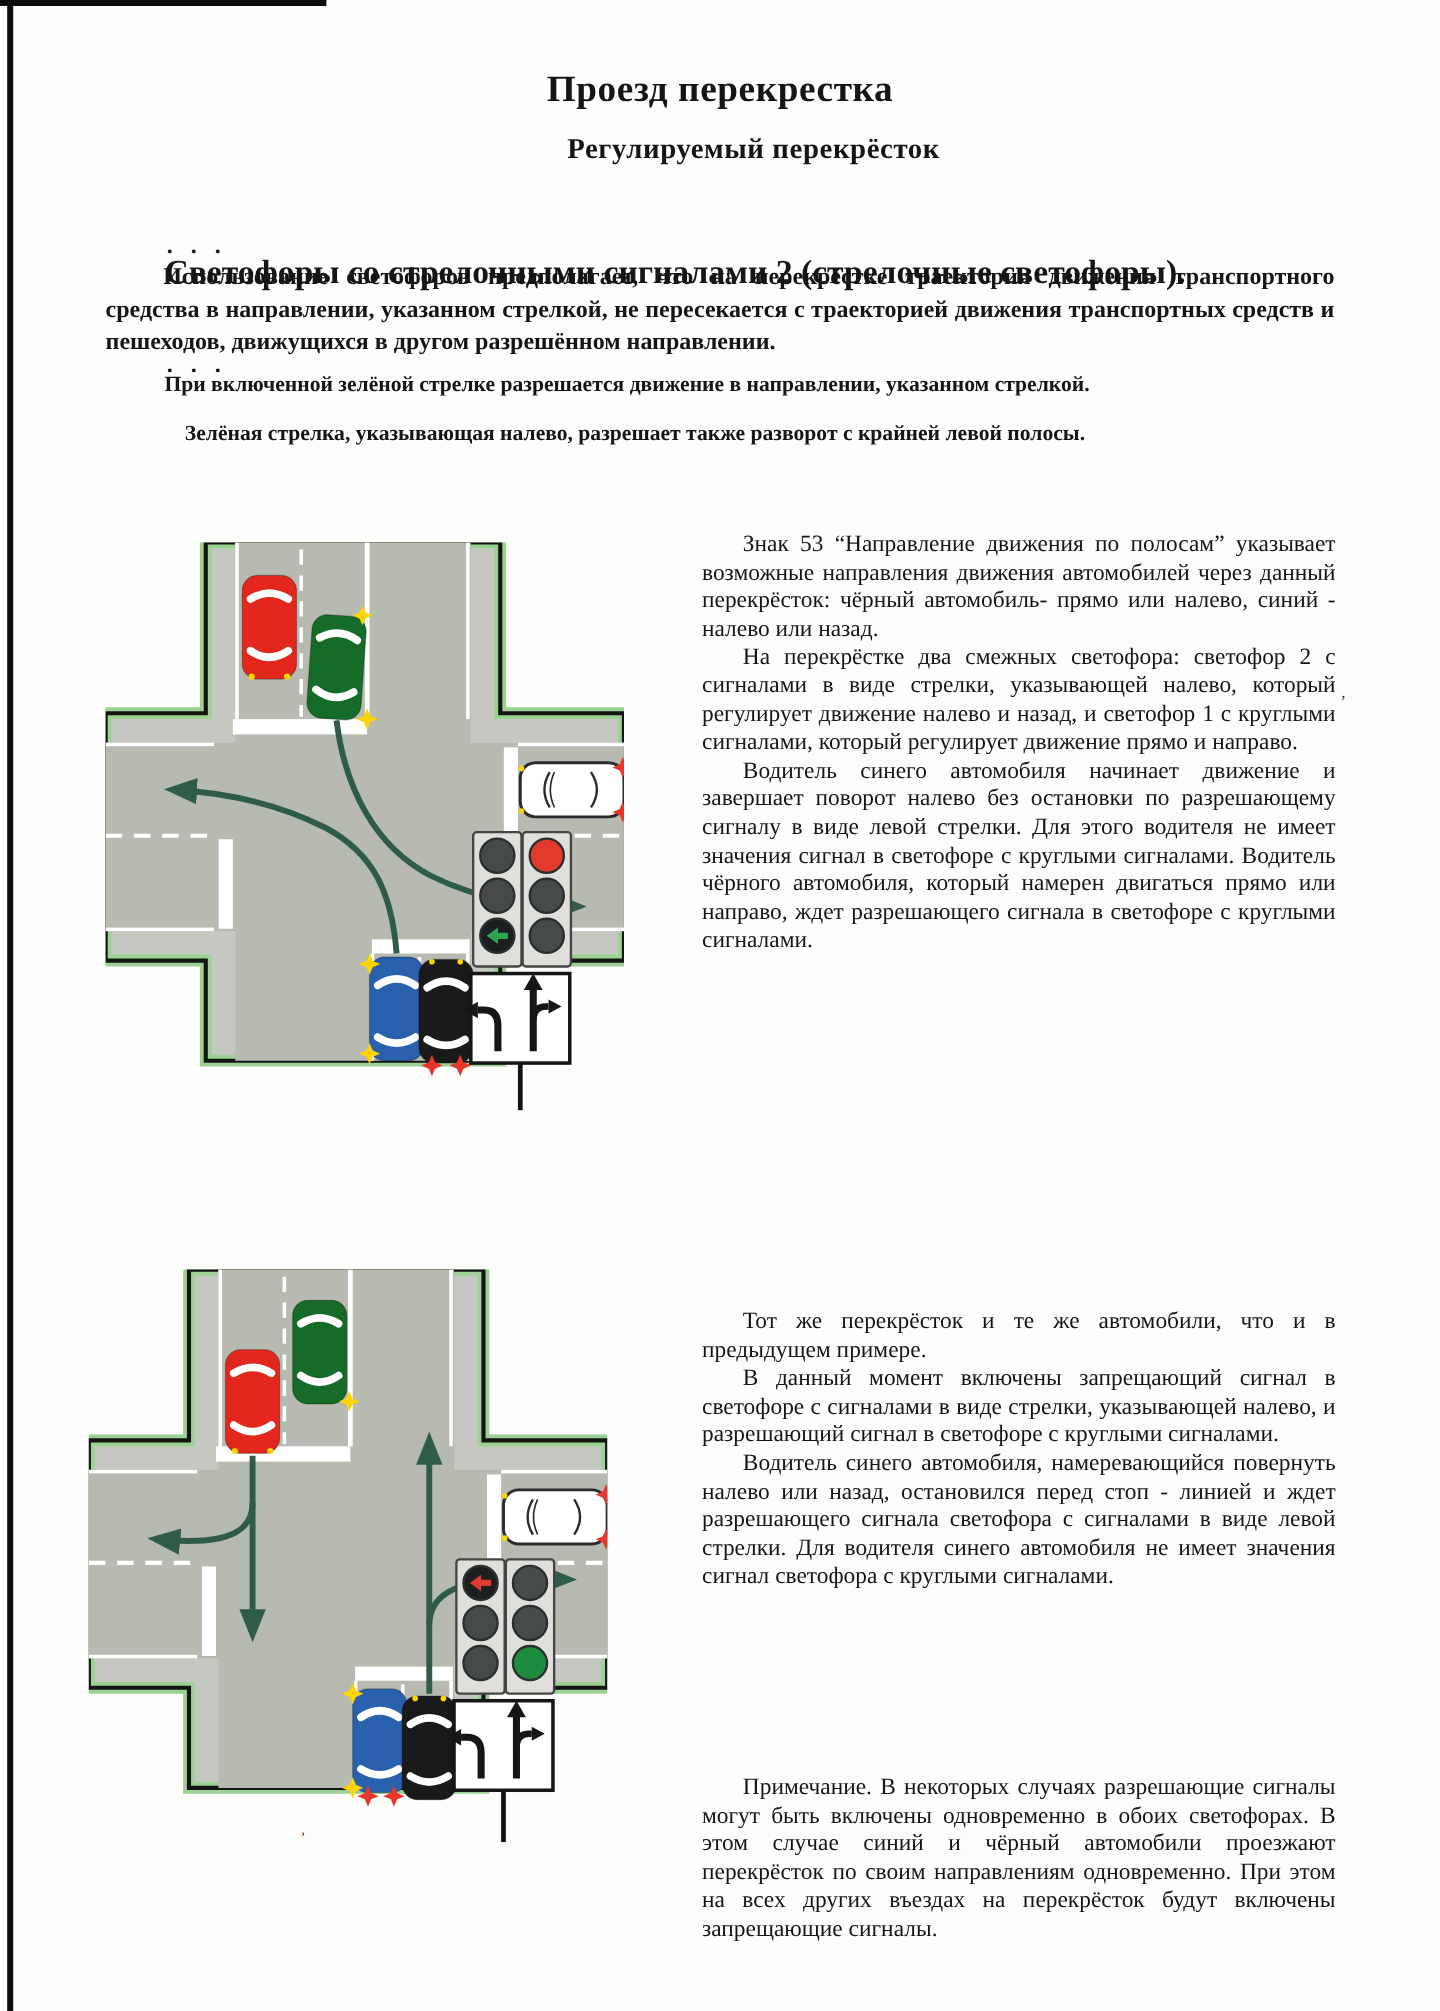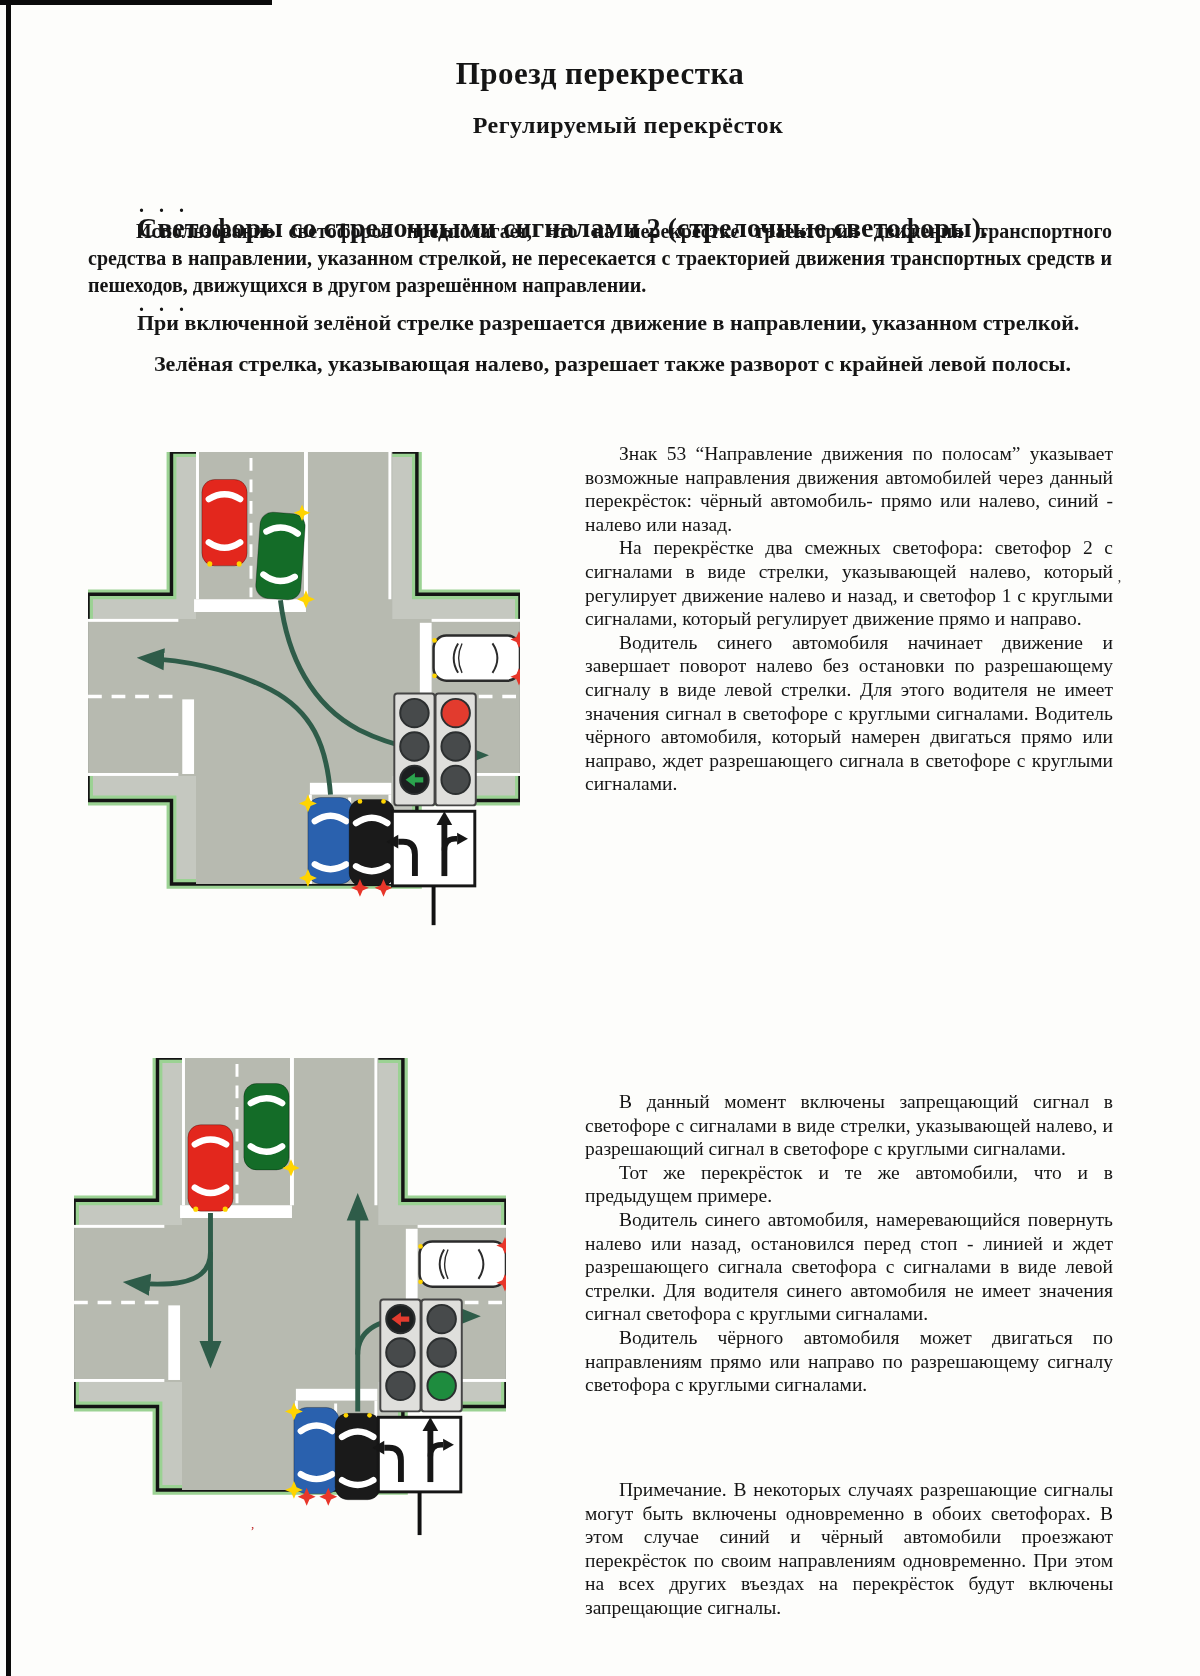--- a/index.html
+++ b/index.html
@@ -7,21 +7,21 @@
        font-family:"Liberation Serif",serif;color:#151515;overflow:hidden;}
   .abs{position:absolute;}
   .b,[data-w="b"]{font-weight:700;}
   span.b{font-weight:400;}
   .center{text-align:center;width:1200px;left:0;}
   .title{font-size:31px;font-weight:700;letter-spacing:.5px;}
   .subtitle{font-size:24px;font-weight:700;letter-spacing:.5px;margin-left:28px;}
   .introHead{font-size:28px;font-weight:700;margin-top:36px;}
   .dots{font-size:20px;font-weight:700;letter-spacing:5px;line-height:10px;}
   .introP{font-size:20px;font-weight:700;text-align:justify;line-height:27px;text-indent:48px;}
-  .introLine{font-size:22px;font-weight:700;white-space:nowrap;}
+  .introLine{font-size:18px;font-weight:700;white-space:nowrap;}
   .col{width:528px;font-size:19.5px;line-height:23.6px;text-align:justify;}
   .col p{margin:0;text-indent:34px;}
   .note p{margin:0;text-indent:34px;}
   .edgebar{background:#0b0b0b;}
   .artifact{font-size:14px;color:#333;}
   .artifact2{font-size:13px;color:#b22;}
   svg{display:block;}
 </style>
 </head>
 <body>
@@ -39,24 +39,23 @@
 <div class="abs introLine" style="left:137px;top:310px;">При включенной зелёной стрелке разрешается движение в направлении, указанном стрелкой.</div>
 <div class="abs introLine" style="left:137px;top:351px;margin-left:17px;">Зелёная стрелка, указывающая налево, разрешает также разворот с крайней левой полосы.</div>
 
 <div class="abs col" style="left:585px;top:442px;">
   <p><span>Знак 53 “Направление движения по полосам” указывает возможные направления движения автомобилей через данный перекрёсток:  </span><span class="b">чёрный</span><span> автомобиль- прямо или налево, </span><span class="b">синий</span><span> - налево или назад.</span></p>
   <p><span>На перекрёстке два </span><span class="b">смежных</span><span> светофора: светофор 2 с сигналами в виде стрелки, указывающей налево, который регулирует движение налево и назад, и светофор 1 с круглыми сигналами, который регулирует движение прямо и направо.</span></p>
   <p><span>Водитель </span><span class="b">синего</span><span> автомобиля начинает движение и завершает поворот </span><span class="b">налево без остановки</span><span> по разрешающему сигналу в виде левой стрелки.  Для этого водителя </span><span class="b">не имеет значения</span><span>  сигнал в светофоре с круглыми сигналами. Водитель </span><span class="b">чёрного</span><span> автомобиля, который намерен двигаться прямо или направо, </span><span class="b">ждет</span><span> разрешающего сигнала в светофоре с круглыми сигналами.</span></p>
 </div>
 
 <div class="abs col" style="left:585px;top:1090px;">
+  <p><span>Тот же перекрёсток и те же автомобили, что и в </span><span class="b">предыдущем</span><span> примере.</span></p>
   <p><span>В данный момент включены запрещающий сигнал в светофоре с сигналами в виде стрелки, указывающей налево,  и разрешающий сигнал в светофоре с круглыми сигналами.</span></p>
-  <p><span>Тот же перекрёсток и те же автомобили, что и в </span><span class="b">предыдущем</span><span> примере.</span></p>
   <p><span>Водитель </span><span class="b">синего</span><span> автомобиля, намеревающийся повернуть налево или назад, остановился перед </span><span class="b">стоп - линией</span><span> и </span><span class="b">ждет</span><span> разрешающего сигнала светофора с сигналами в виде левой стрелки. Для водителя </span><span class="b">синего</span><span> автомобиля не имеет значения  сигнал  светофора  с круглыми  сигналами.</span></p>
-  <p><span>Водитель </span><span class="b">чёрного</span><span> автомобиля может двигаться  по направлениям прямо или направо по разрешающему сигналу светофора  с  круглыми  сигналами.</span></p>
 </div>
 
 <div class="abs col note" style="left:585px;top:1478px;">
   <p><span class="b">Примечание.</span><span>  В некоторых случаях разрешающие сигналы могут быть включены одновременно в обоих светофорах. В этом случае </span><span class="b">синий и чёрный</span><span> автомобили проезжают перекрёсток по своим    направлениям одновременно. При этом </span><span class="b">на всех других</span><span> въездах на перекрёсток будут включены </span><span class="b">запрещающие</span><span> сигналы.</span></p>
 </div>
 
 <span class="abs artifact" style="left:1117px;top:578px;">’</span>
 <span class="abs artifact2" style="left:251px;top:1516px;">,</span>
 
 <div class="abs" style="left:88px;top:452px;">

